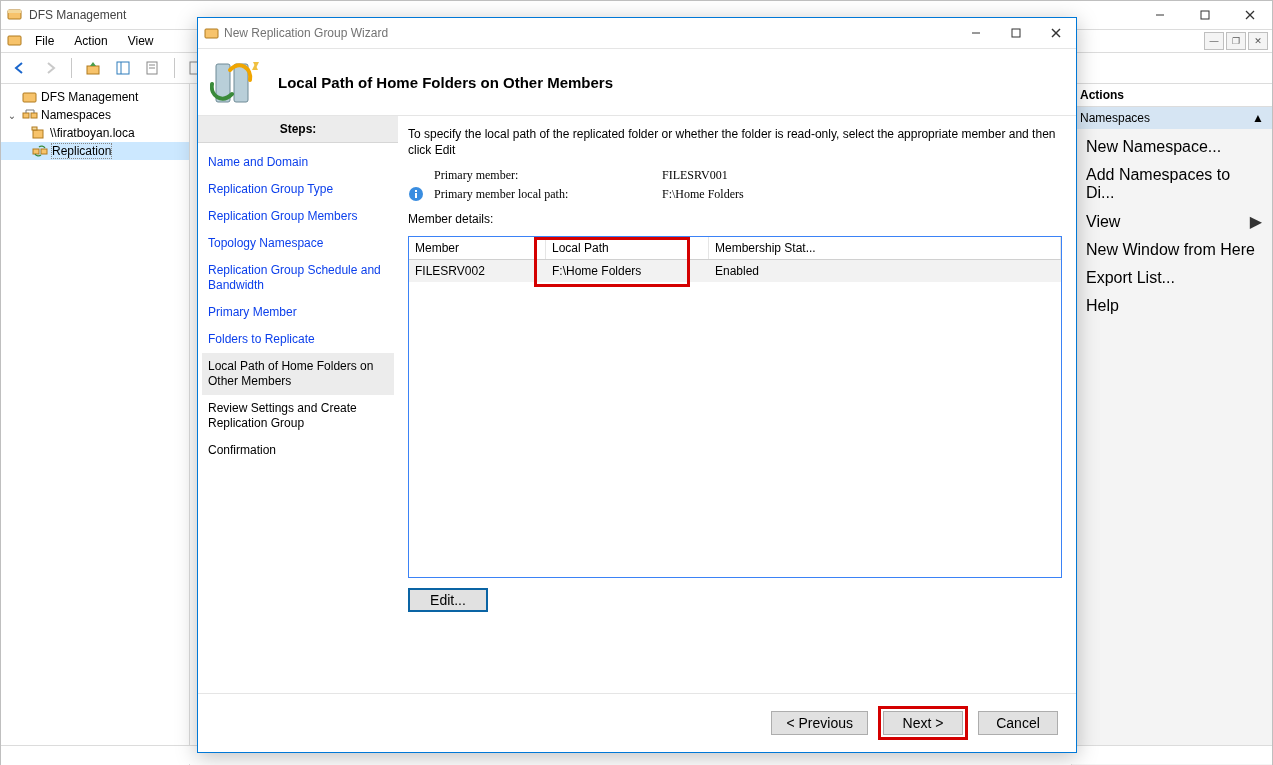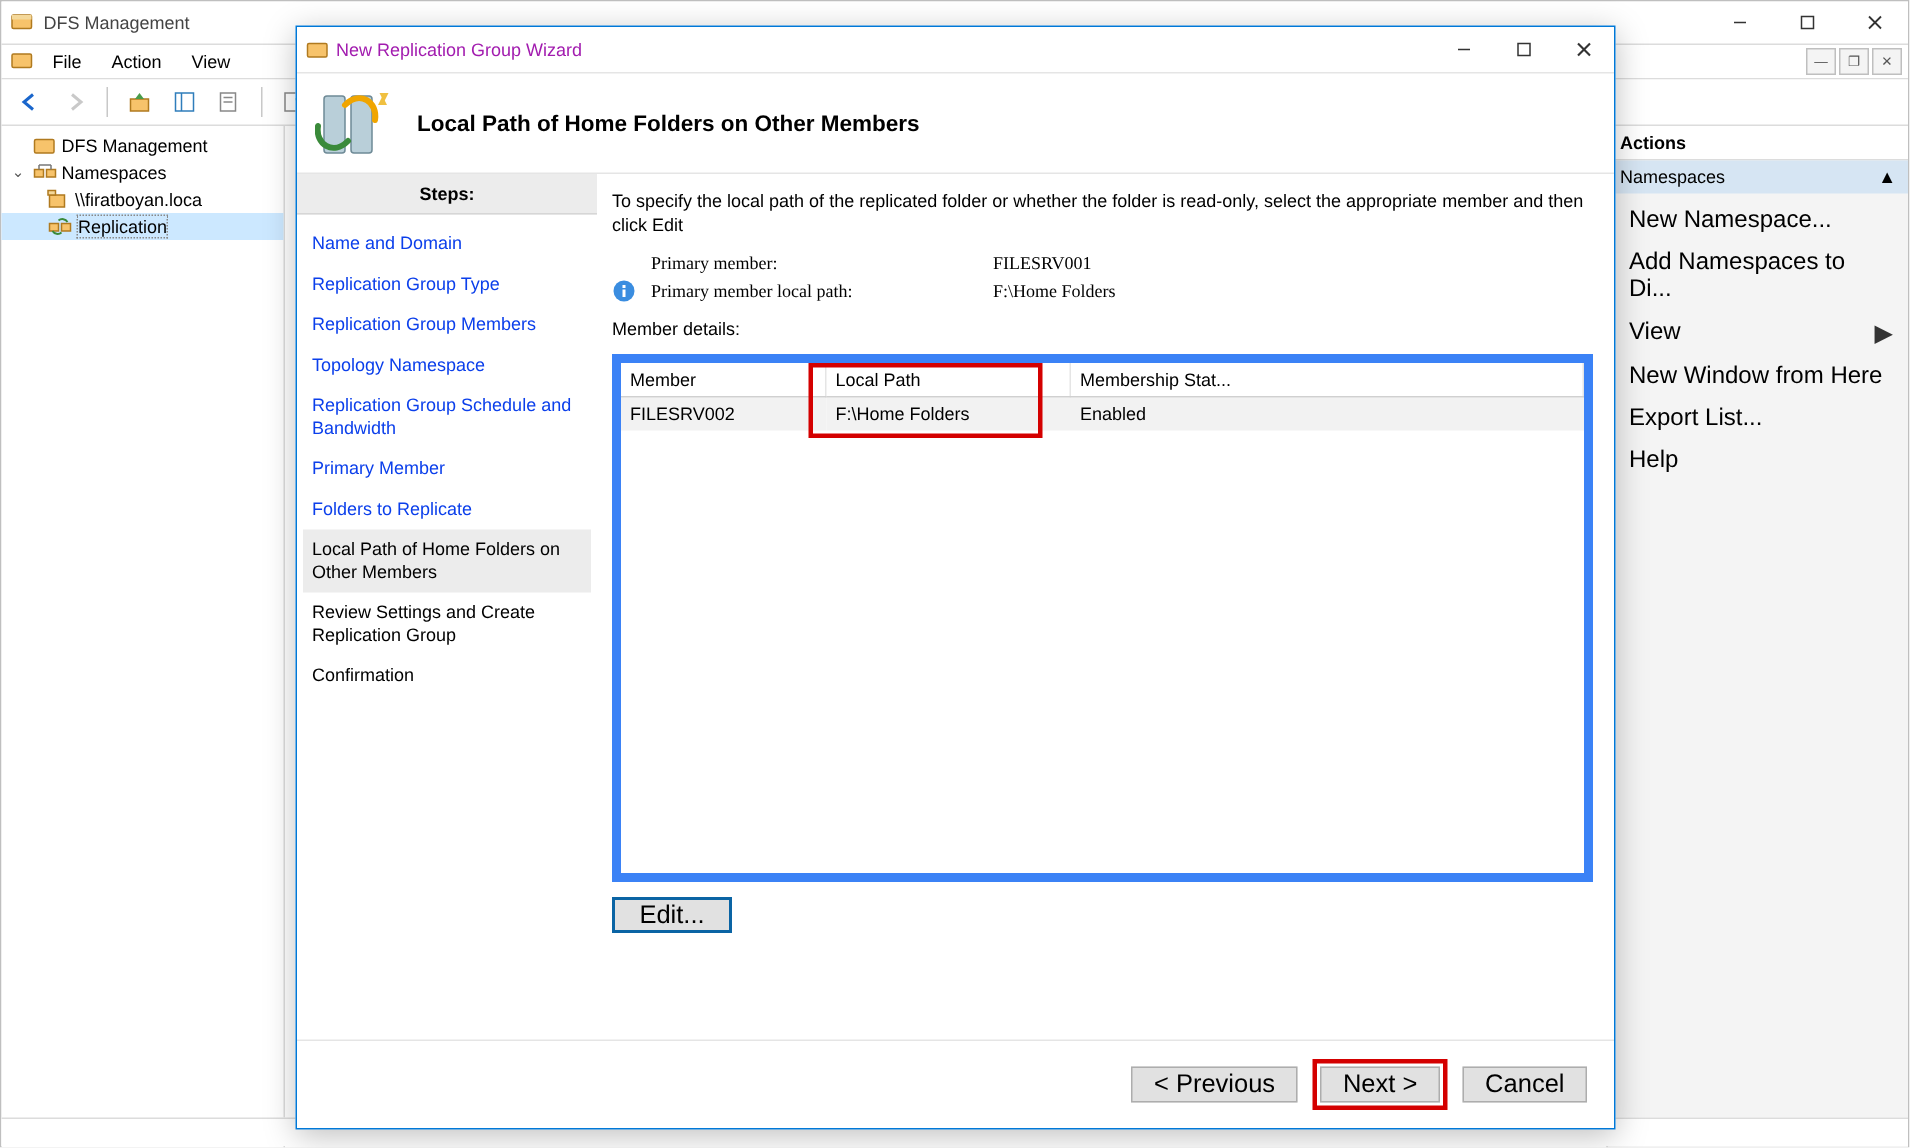--- a/index.html
+++ b/index.html
@@ -34,21 +34,21 @@
 
 .actions-pane{width:200px;border-left:1px solid #dcdcdc;background:#f4f4f4;display:flex;flex-direction:column;}
 .actions-head{background:#fff;border-bottom:1px solid #dcdcdc;padding:4px 8px;font-size:12px;font-weight:bold;}
 .actions-title{background:#d6e5f3;padding:4px 8px;font-size:12px;display:flex;justify-content:space-between;align-items:center;}
 .actions-list{padding:4px 0;}
 .action-item{padding:5px 10px 5px 14px;font-size:16px;color:#000;display:flex;align-items:center;gap:6px;}
 .action-arrow{margin-left:auto;color:#333;}
 
 .dialog{position:absolute;left:196px;top:16px;width:880px;height:736px;background:#fff;border:1px solid #0078d7;box-shadow:0 4px 20px rgba(0,0,0,.25);box-sizing:border-box;display:flex;flex-direction:column;}
 .dlg-title{height:30px;display:flex;align-items:center;padding-left:6px;border-bottom:1px solid #e5e5e5;}
-.dlg-title .ttxt{flex:1;font-size:12px;color:#a21caf;}
+.dlg-title .ttxt{flex:1;font-size:12px;color:#737373;}
 .dlg-winbtn{width:40px;height:100%;display:flex;align-items:center;justify-content:center;color:#333;font-size:14px;font-family:Arial,sans-serif;}
 
 .banner{height:66px;display:flex;align-items:center;padding:0 12px;gap:16px;border-bottom:1px solid #e5e5e5;}
 .banner-icon{width:52px;height:52px;}
 .banner-title{font-size:15px;font-weight:bold;letter-spacing:0;}
 
 .dlg-body{flex:1;display:flex;overflow:hidden;}
 .steps-pane{width:200px;background:#fff;border-right:0px;padding:0;box-sizing:border-box;}
 .steps-head{background:#ececec;border-bottom:1px solid #d6d6d6;padding:6px 8px;font-weight:bold;font-size:12px;text-align:center;}
 .steps-list{padding:6px 4px;}
@@ -56,31 +56,31 @@
 .step-current{background:#ececec;color:#000;cursor:default;}
 .step-plain{color:#000;cursor:default;}
 
 .content-pane{flex:1;display:flex;flex-direction:column;padding:10px 14px 10px 10px;gap:10px;font-size:12px;}
 .intro{line-height:1.35;}
 .info-row{display:flex;align-items:flex-end;gap:10px;font-family:Liberation Serif, serif;}
 .info-ico{width:16px;height:16px;margin-top:1px;}
 .info-grid{display:grid;grid-template-columns:220px auto;row-gap:4px;column-gap:8px;}
 .label12{font-size:12px;}
 
-.tbl-wrap{border:6px solid #3b82f6;background:#fff;height:340px;overflow:hidden;position:relative;}
+.tbl-wrap{border:1px solid #3b82f6;background:#fff;height:340px;overflow:hidden;position:relative;}
 table.list{border-collapse:collapse;width:100%;font-size:12px;}
 table.list th{background:#fff;border-bottom:1px solid #d0d0d0;border-right:1px solid #e5e5e5;text-align:left;padding:4px 6px;font-weight:normal;}
 table.list td{padding:4px 6px;border-right:1px solid transparent;}
 table.list tr.datarow{background:#f2f2f2;margin-left:11px;}
 
 .redbox{position:absolute;border:3px solid #d40000;pointer-events:none;}
 .redbox.col{left:125px;top:0;width:150px;height:44px;}
 
 .btn-row{display:flex;align-items:center;}
-.btn{height:24px;padding:0 14px;border:1px solid #adadad;background:#e1e1e1;font-size:17px;display:flex;align-items:center;justify-content:center;min-width:80px;box-sizing:border-box;}
+.btn{height:24px;padding:0 14px;border:1px solid #adadad;background:#e1e1e1;font-size:14px;display:flex;align-items:center;justify-content:center;min-width:80px;box-sizing:border-box;}
 .btn.focus{outline:2px solid #0a64a4;outline-offset:-2px;border:1px dotted #555;}
 
 .dlg-foot{display:flex;justify-content:flex-end;align-items:center;gap:10px;padding:12px 18px;border-top:1px solid #e5e5e5;}
 .rednext{border:3px solid #d40000;padding:2px;}
 
 .statusbar{position:absolute;left:0;right:0;bottom:0;height:18px;border-top:1px solid #dcdcdc;background:#fff;}
 svg{display:block;}
 </style>
 </head>
 <body>

